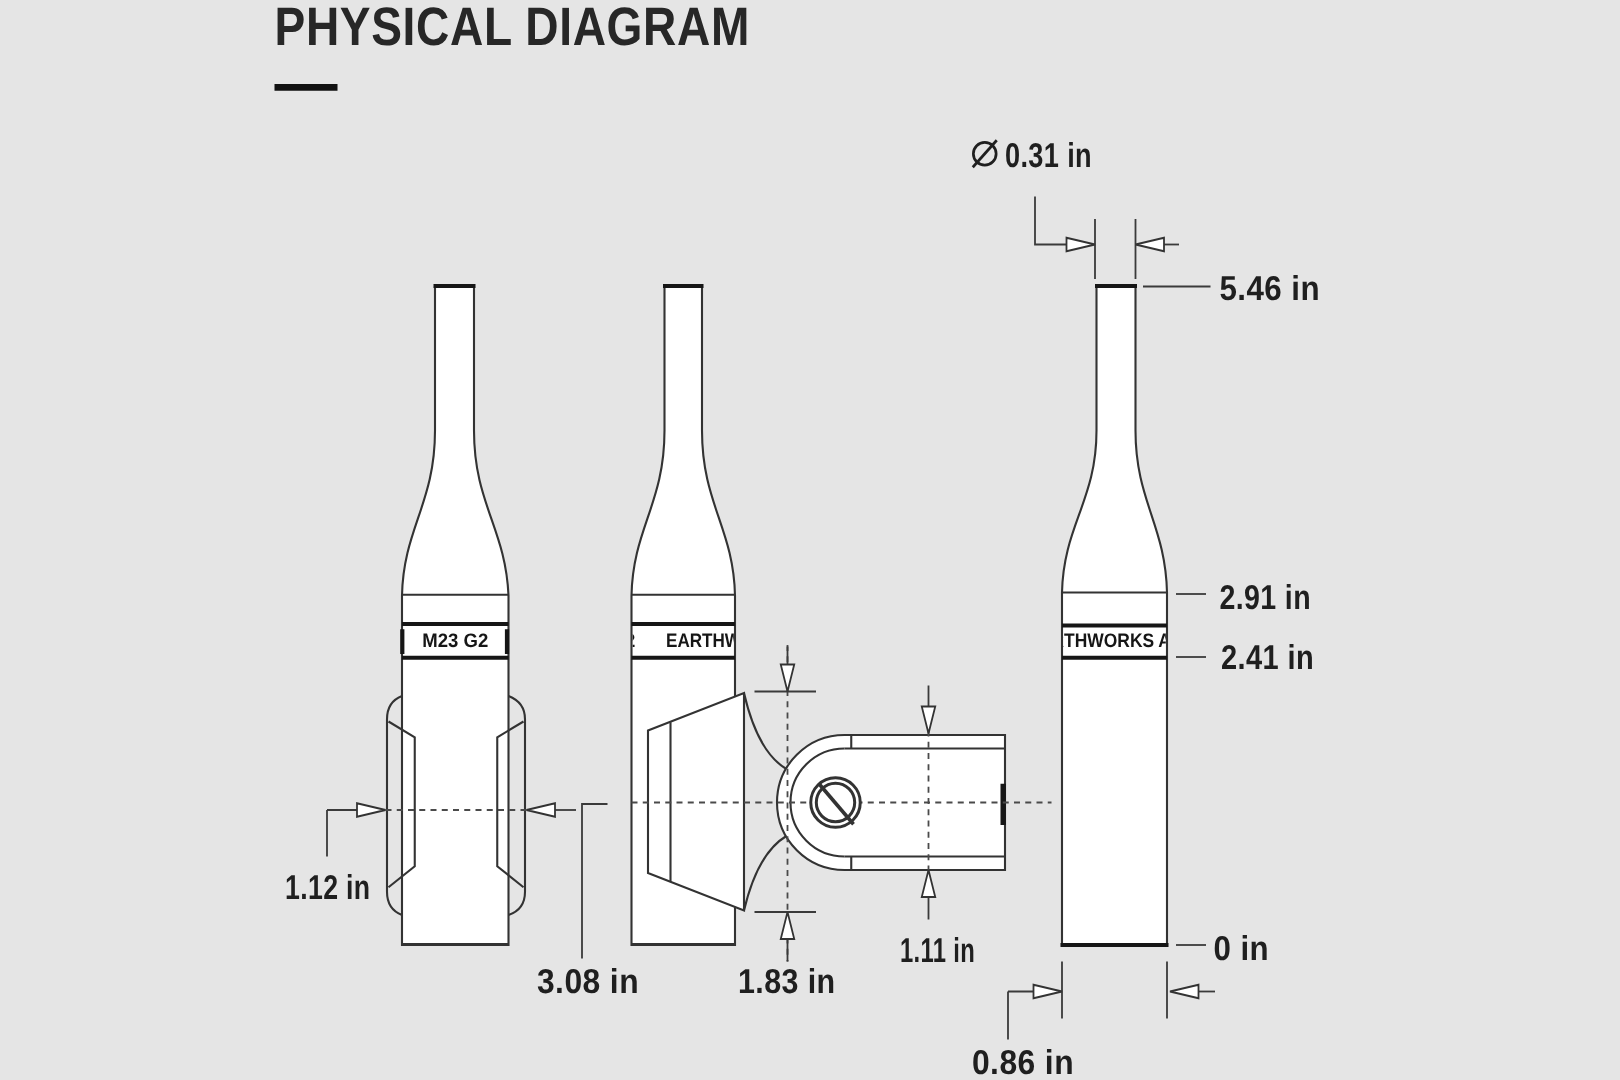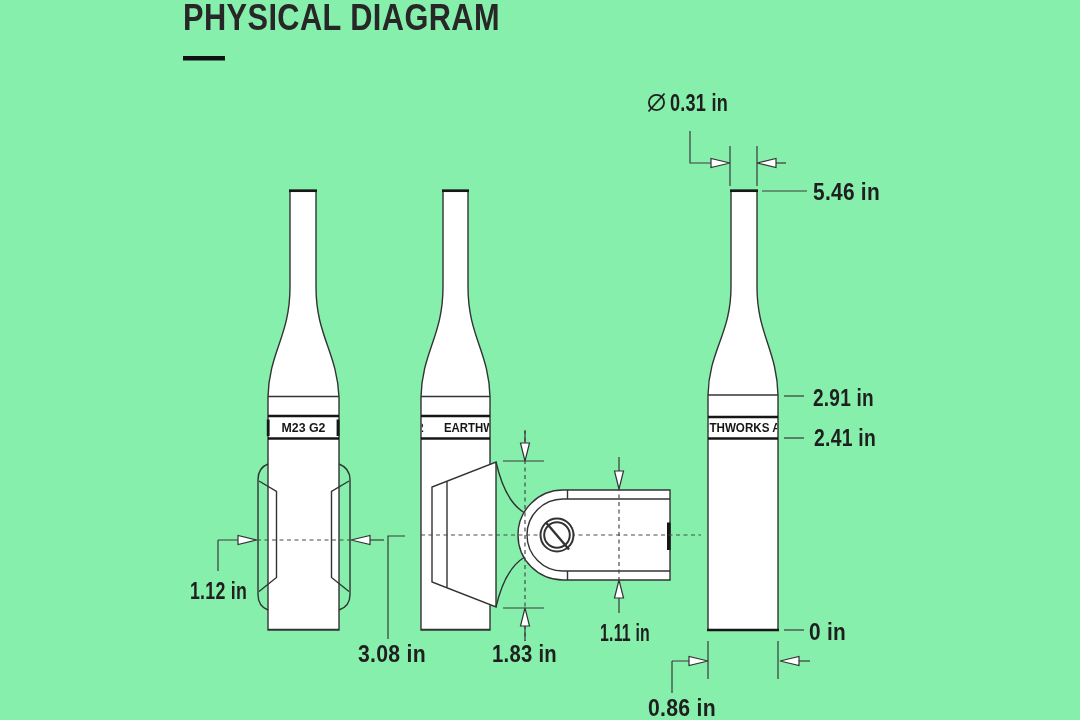--- a/index.html
+++ b/index.html
@@ -1,16 +1,16 @@
 <!DOCTYPE html>
 <html><head>
 <meta charset="utf-8">
 <style>
   html,body{margin:0;padding:0;background:#fff;}
-  #stage{position:relative;width:1080px;height:720px;background:#86efac;overflow:hidden;
+  #stage{position:relative;width:1080px;height:720px;background:#e5e5e5;overflow:hidden;
          font-family:"Liberation Sans",sans-serif;}
   svg{display:block;}
   text{fill:#1f1f1f;font-family:"Liberation Sans","DejaVu Sans",sans-serif;}
   .dim{font-size:23px;font-weight:600;letter-spacing:.3px;}
   .band{font-size:13px;font-weight:700;fill:#161616;}
   .ttl{font-size:36px;font-weight:700;fill:#272727;letter-spacing:.5px;}
   .ln{stroke:#333;stroke-width:1.4;fill:none;stroke-linecap:butt;}
   .thin{stroke:#3a3a3a;stroke-width:1.2;fill:none;}
   .thick{stroke:#161616;stroke-width:2.7;fill:none;}
   .dash{stroke:#4a4a4a;stroke-width:1.2;fill:none;stroke-dasharray:4 3.5;}

